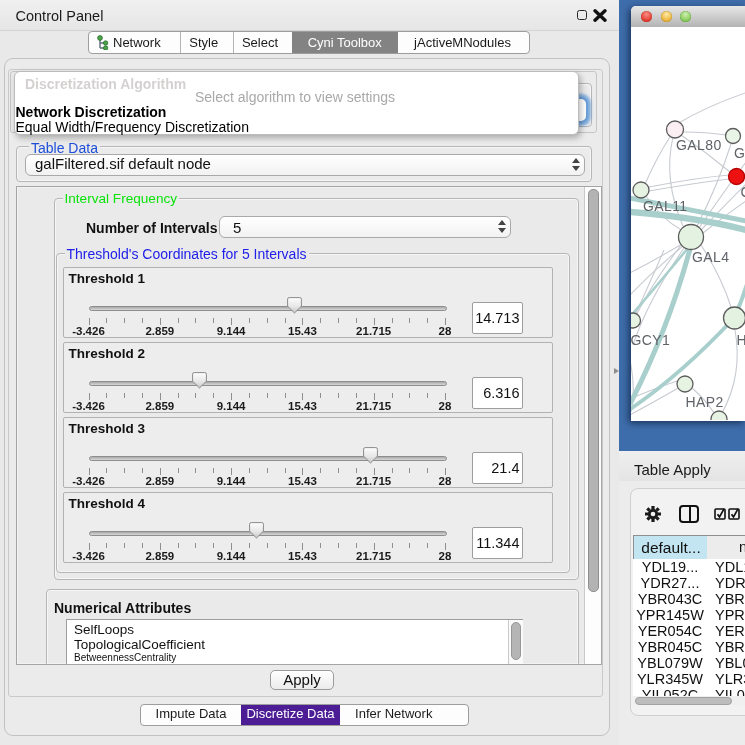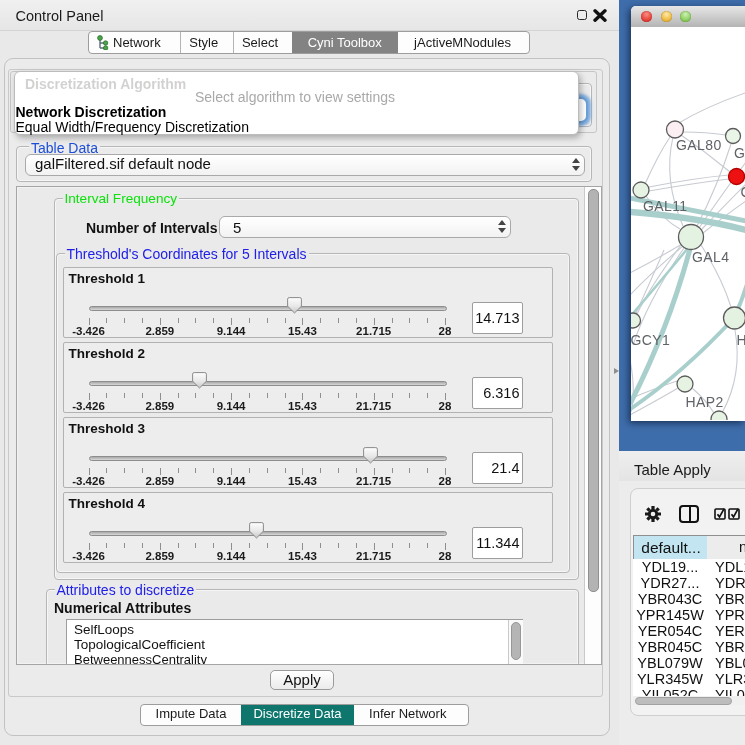--- a/index.html
+++ b/index.html
@@ -242,40 +242,39 @@
                 <stop offset="1" stop-color="#c8c8c8"></stop>
               </linearGradient>
             </defs>
             <path d="M2.2,0.6 h10.6 a1.6,1.6 0 0 1 1.6,1.6 v7 L7.5,16 L0.6,9.2 v-7 a1.6,1.6 0 0 1 1.6,-1.6 z" fill="url(#tg4)" stroke="#8a8a8a" stroke-width="1"></path>
           </svg>
 <div class="vbox">11.344</div>
 </div>
     </div>
 
     <div class="grp" style="left:29px;top:402px;width:531px;height:90px"></div>
-    <div class="glab" style="left:37.5px;top:395px;color:#2020ea;background:#eaeaea">Attributes to discretize</div>
     <div class="abs" style="left:37px;top:412.5px;font-size:14px;font-weight:bold;color:#111">Numerical Attributes</div>
     <div class="abs" style="left:49px;top:432px;width:455px;height:45px;background:#fff;border:1px solid #9d9d9d">
       <div class="abs" style="left:7px;top:2px;font-size:13.5px;color:#111">SelfLoops</div>
       <div class="abs" style="left:7px;top:17.2px;font-size:13.5px;color:#111">TopologicalCoefficient</div>
-      <div class="abs" style="left:7px;top:32.4px;font-size:13px;color:#111">BetweennessCentrality</div>
+      <div class="abs" style="left:7px;top:32.4px;font-size:10px;color:#111">BetweennessCentrality</div>
       <div class="abs" style="left:441px;top:0;width:14px;height:45px;background:#fafafa;border-left:1px solid #c9c9c9"></div>
       <div class="abs" style="left:443.5px;top:2px;width:8px;height:36px;background:#b5b5b5;border:1px solid #979797;border-radius:5px"></div>
     </div>
   </div>
 
   <div class="abs" style="left:567px;top:0;width:17px;height:477px;background:#fdfdfd;border-left:1px solid #c9c9c9"></div>
   <div class="abs" style="left:570.5px;top:2px;width:9px;height:401px;background:#b3b3b3;border:1px solid #909090;border-radius:5px"></div>
 </div>
 
 <div class="abs" style="left:270px;top:670px;width:62px;height:18px;background:linear-gradient(#ffffff,#ebebeb);border:1px solid #9b9b9b;border-radius:5px;font-size:15px;color:#111;text-align:center;line-height:18px">Apply</div>
 
 <div class="abs" style="left:140px;top:704px;width:327px;height:20px;background:#fdfdfd;border:1px solid #9d9d9d;border-radius:4px;display:flex;overflow:hidden">
   <div class="seg" style="width:100px;padding-bottom:4px">Impute Data</div>
-  <div class="seg" style="width:113px;background:#0f766e;color:#fff;padding-bottom:4px">Discretize Data</div>
+  <div class="seg" style="width:99px;background:#4c1d95;color:#fff;padding-bottom:4px">Discretize Data</div>
   <div class="seg" style="width:107.5px;padding-bottom:4px">Infer Network</div>
 </div>
 
 <div class="abs" style="left:13.5px;top:71px;width:563px;height:62px;background:#fff;border:1px solid #bcbcbc;border-radius:6px;box-shadow:2px 3px 6px rgba(0,0,0,0.28);z-index:30"></div>
 <div class="abs" style="left:14px;top:88.5px;width:562px;text-align:center;font-size:14px;color:#a9a9a9;z-index:31">Select algorithm to view settings</div>
 <div class="abs" style="left:15.5px;top:104px;font-size:14px;font-weight:bold;color:#000;z-index:31">Network Discretization</div>
 <div class="abs" style="left:15.5px;top:119.3px;font-size:14px;color:#000;z-index:31">Equal Width/Frequency Discretization</div>
 
 <div class="abs" style="left:614px;top:367.5px;width:0;height:0;border-top:3.5px solid transparent;border-bottom:3.5px solid transparent;border-left:5px solid #8f8f8f"></div>
 

